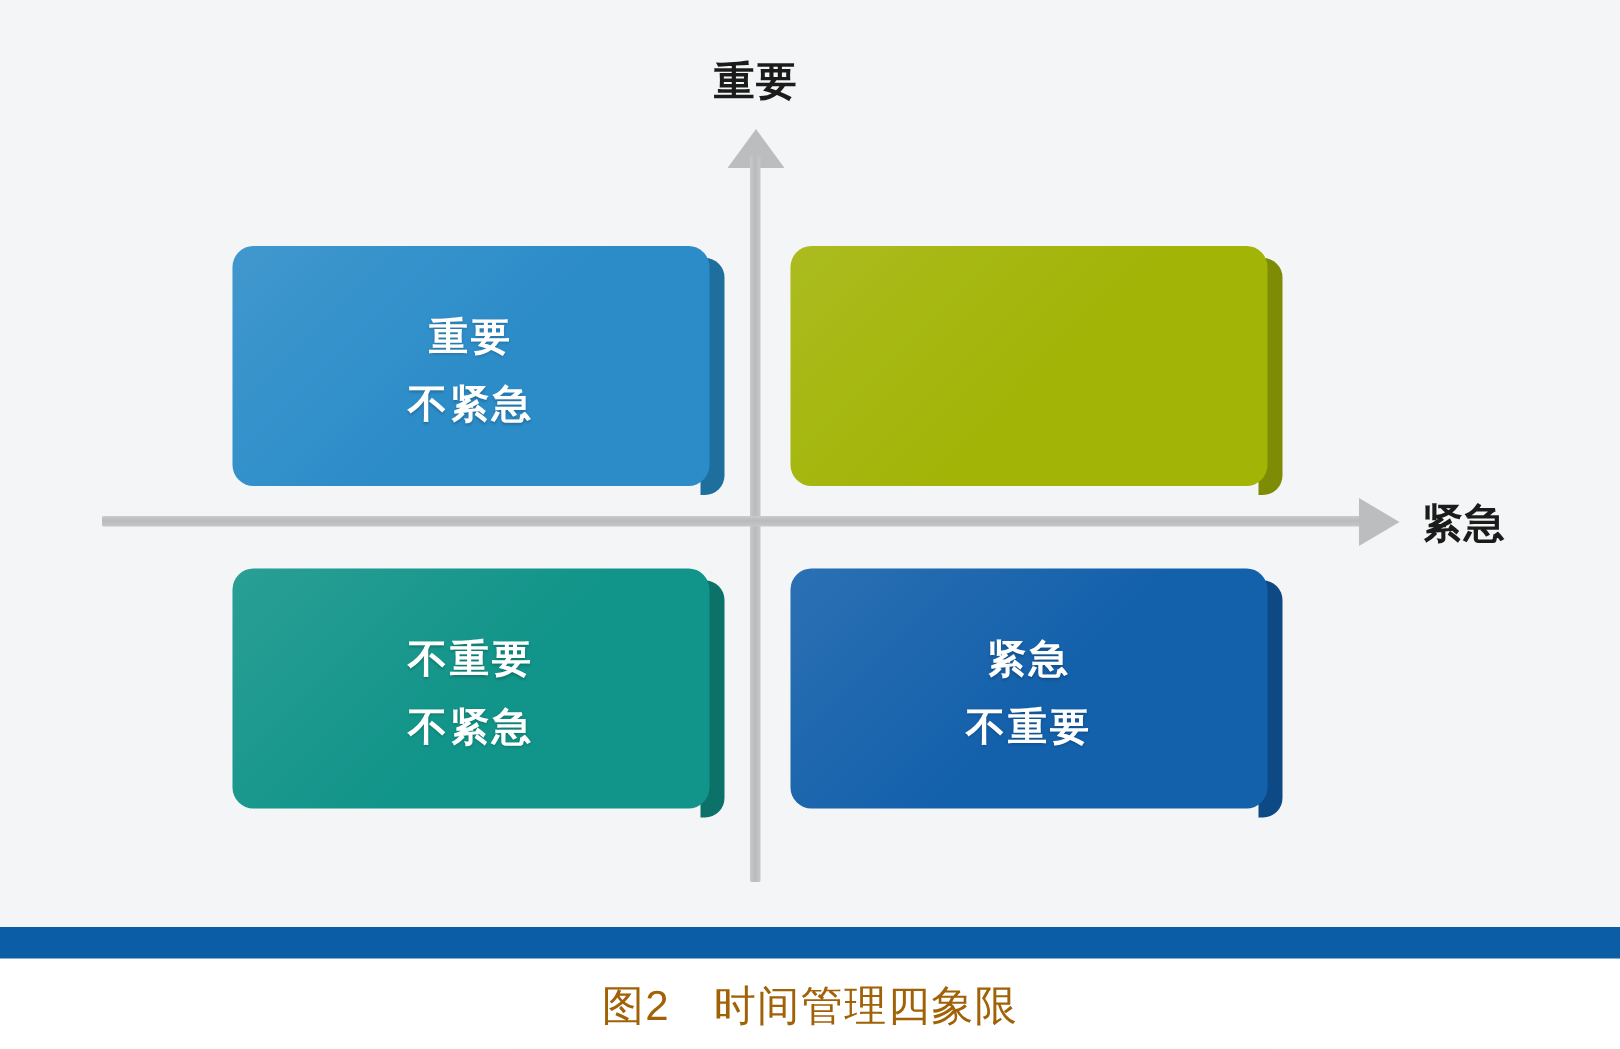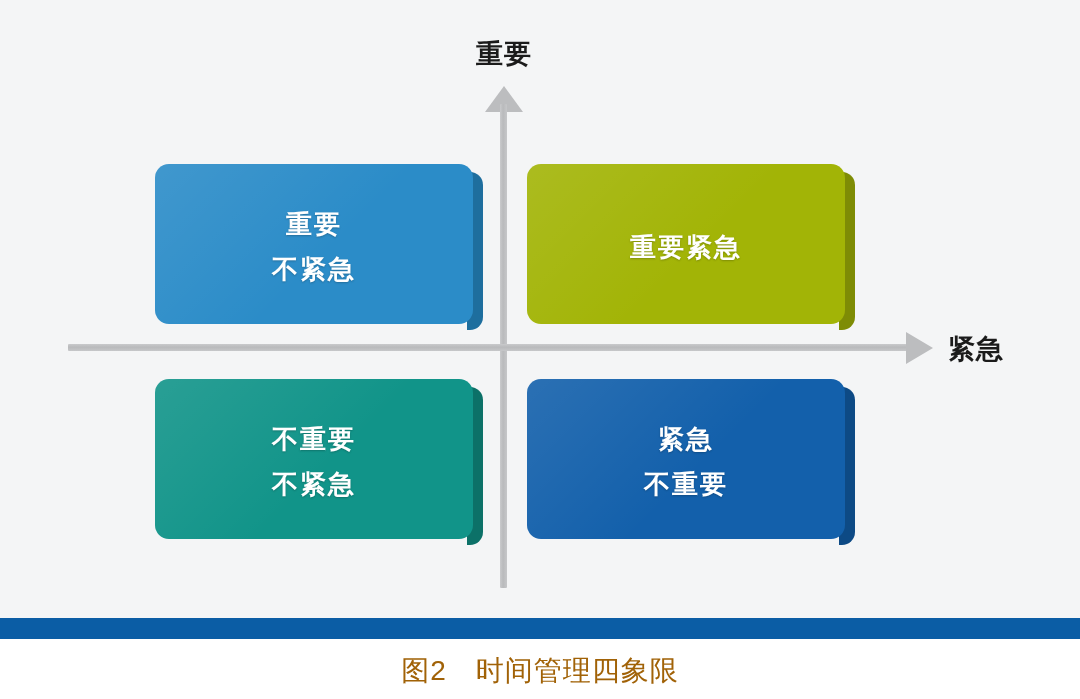--- a/index.html
+++ b/index.html
@@ -194,23 +194,20 @@
     <div class="lines">
       <span class="line">重要</span>
       <span class="line">不紧急</span>
     </div>
   </div>
 
   <div class="quad" id="quad-tr">
     <div class="side" style="background: rgb(126, 140, 5);"></div>
     <div class="face" style="background: rgb(162, 180, 6);"></div>
     <div class="glow"></div>
-    <div class="lines">
-      <span class="line">重要紧急</span>
-    </div>
   </div>
 
   <div class="quad" id="quad-bl">
     <div class="side" style="background: rgb(12, 113, 104);"></div>
     <div class="face" style="background: rgb(17, 148, 137);"></div>
     <div class="glow"></div>
     <div class="lines">
       <span class="line">不重要</span>
       <span class="line">不紧急</span>
     </div>

